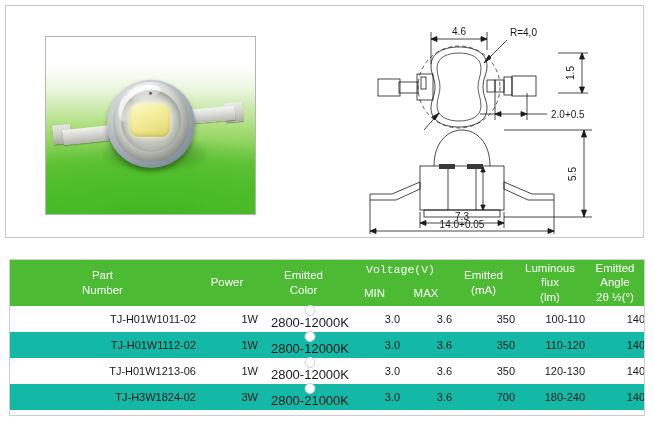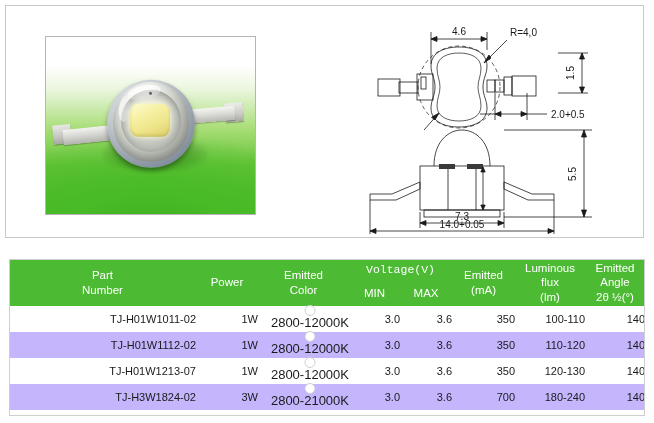--- a/index.html
+++ b/index.html
@@ -171,21 +171,21 @@
   #spec-table tbody td {
     font-size: 11px;
     color: #1a1a1a;
     text-align: right;
     height: 26px;
     padding: 0;
     border: none;
     position: relative;
   }
   .row-odd  td { background: #ffffff; }
-  .row-even td { background: #c4b5fd; }
+  .row-even td { background: #14b8a6; }
   .cell-color { position: relative; }
   .color-stack {
     position: relative;
     display: inline-block;
     line-height: 1;
     padding-top: 7px;
   }
   .color-dot {
     position: absolute;
     left: 50%; top: -4px;
@@ -397,21 +397,21 @@
             <span class="color-temp">2800-12000K</span>
           </span>
         </td>
         <td>3.0</td>
         <td>3.6</td>
         <td>350</td>
         <td>110-120</td>
         <td>140</td>
       </tr>
       <tr class="row-odd">
-        <td>TJ-H01W1213-07</td>
+        <td>TJ-H01W1213-06</td>
         <td>1W</td>
         <td class="cell-color">
           <span class="color-stack">
             <span class="color-dot"></span>
             <span class="color-temp">2800-12000K</span>
           </span>
         </td>
         <td>3.0</td>
         <td>3.6</td>
         <td>350</td>

